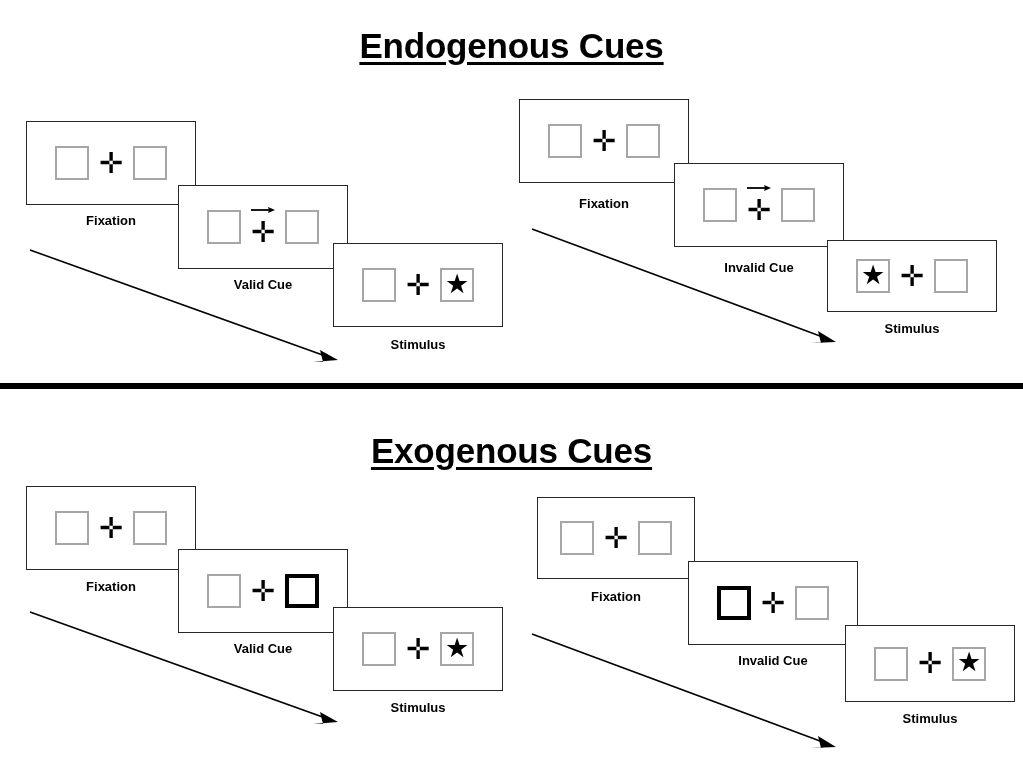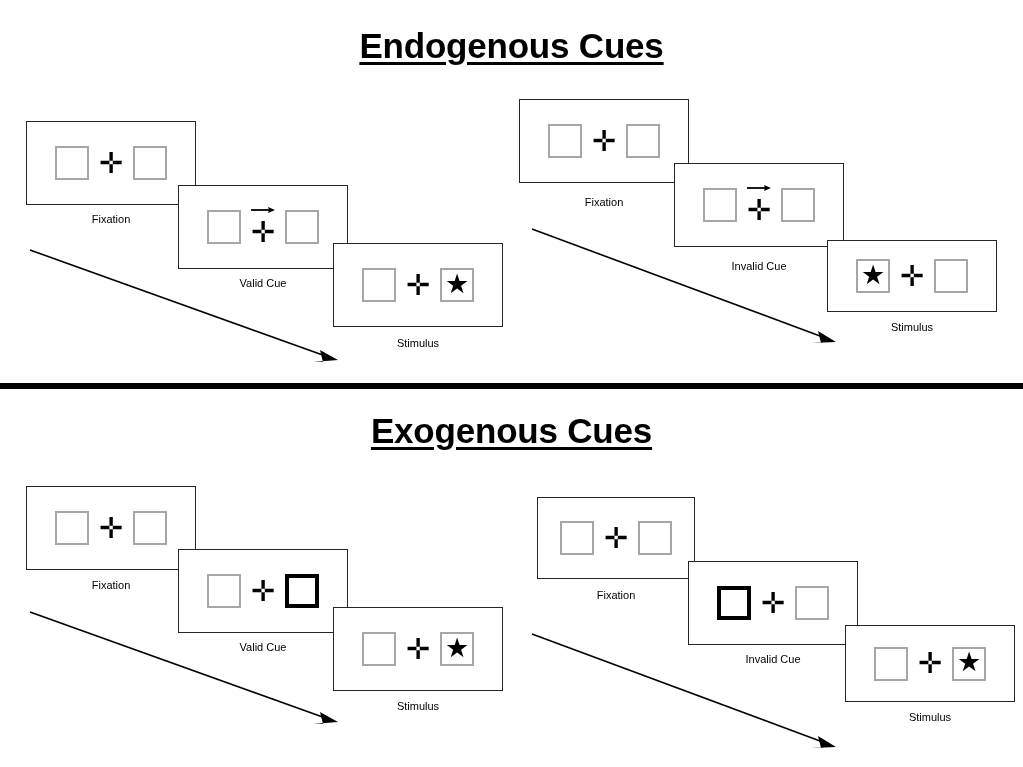--- a/index.html
+++ b/index.html
@@ -98,22 +98,22 @@
     position: absolute;
     top: 0px;
     left: 50%;
     transform: translateX(-50%);
     width: 26px;
     height: 10px;
   }
 
   .panel-label {
     position: absolute;
-    font-weight: normal;
-    font-size: 11px;
+    font-weight: bold;
+    font-size: 13px;
     white-space: nowrap;
     color: #000000;
   }
 
   .time-arrow {
     position: absolute;
     overflow: visible;
   }
 </style>
 </head>
@@ -228,21 +228,21 @@
     </div>
     <div class="slot">
       <div class="box"></div>
     </div>
   </div>
 </div>
 <div class="panel-label" style="left:827px; top:321px; width:170px; text-align:center;">Stimulus</div>
 
 <div class="divider" style="top:383px;"></div>
 
-<div class="section-title" style="top:411px;left:0;text-decoration:underline;">Exogenous Cues</div>
+<div class="section-title" style="top:431px;left:0;text-decoration:underline;">Exogenous Cues</div>
 
 <svg class="time-arrow" style="left:28px; top:608px;" width="320" height="120" viewBox="0 0 320 120">
   <line x1="2" y1="4" x2="303" y2="112" stroke="#000000" stroke-width="1.6"></line>
   <polygon points="310,114 292,104 295,116 285,116" fill="#000000"></polygon>
 </svg>
 
 <svg class="time-arrow" style="left:530px; top:630px;" width="320" height="125" viewBox="0 0 320 125">
   <line x1="2" y1="4" x2="298" y2="114" stroke="#000000" stroke-width="1.6"></line>
   <polygon points="306,117 288,106 291,118 281,118" fill="#000000"></polygon>
 </svg>

